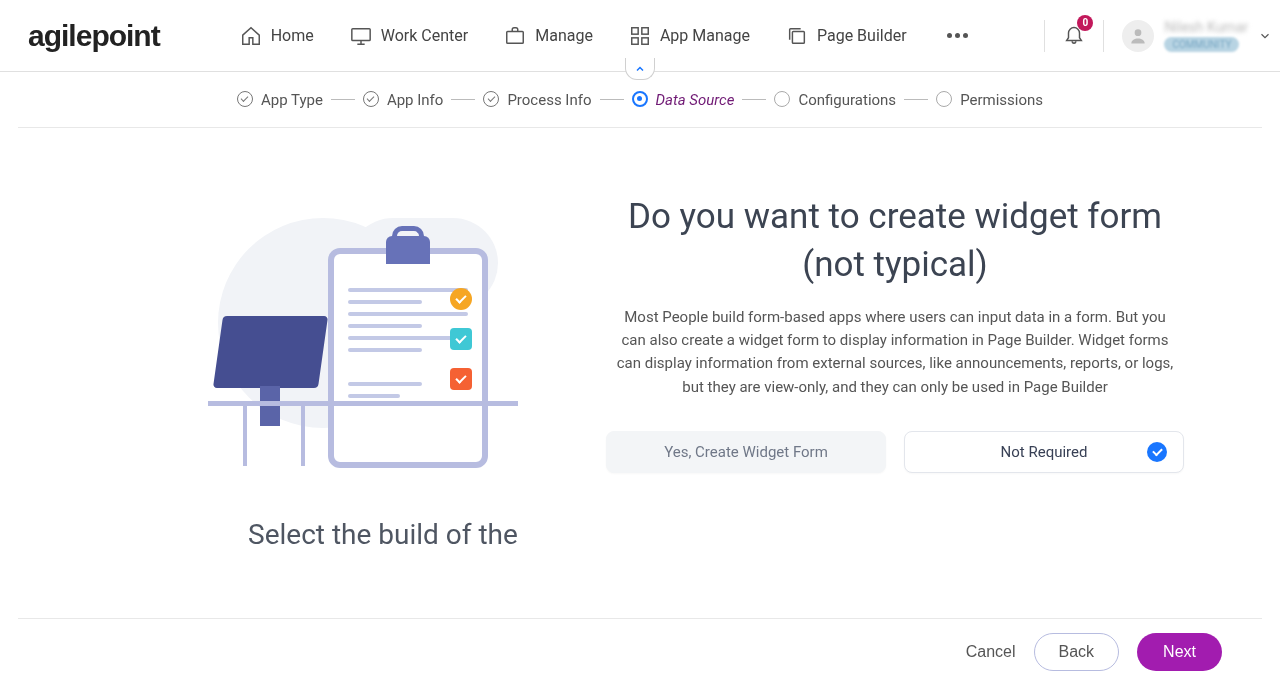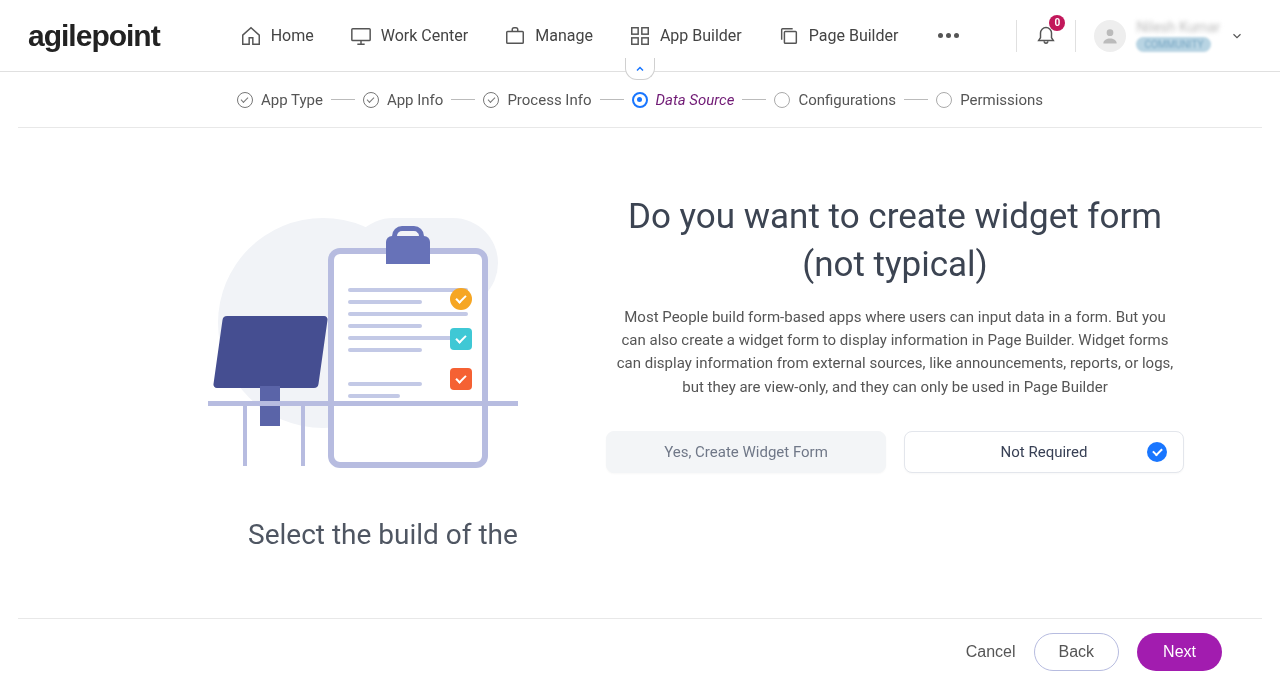--- a/index.html
+++ b/index.html
@@ -9,21 +9,21 @@
       width: 1280px;
       height: 688px;
       overflow: hidden;
       color: #555;
     }
     
     .topbar {
       height: 72px;
       display: flex;
       align-items: center;
-      padding: 0 36px 0 28px;
+      padding: 0 8px 0 28px;
       border-bottom: 1px solid #e0e0e0;
       position: relative;
     }
     .logo {
       font-size: 30px;
       font-weight: 600;
       color: #222;
       letter-spacing: -1px;
       font-family: "Segoe UI", Arial, sans-serif;
       margin-right: 80px;
@@ -84,21 +84,21 @@
       cursor:pointer;
     }
     
     .wizard-bar {
       height:56px;
       display:flex; align-items:center; justify-content:center;
       gap:8px;
       border-bottom:1px solid #e8e8e8;
       margin: 0 18px;
     }
-    .wstep { display:flex; align-items:center; gap:8px; font-size:15px; color:#555;}
+    .wstep { display:flex; align-items:flex-start; gap:8px; font-size:15px; color:#555;}
     .wstep.active { color:#701a75;font-style:italic; }
     .wicon {
       width:16px; height:16px; border-radius:50%;
       display:inline-flex; align-items:center; justify-content:center;
     }
     .wicon.done { border:1.5px solid #777;}
     .wicon.done::after {
       content:''; width:6px; height:3px; border-left:1.5px solid #777; border-bottom:1.5px solid #777;
       transform:rotate(-45deg); margin-top:-2px;
     }
@@ -255,21 +255,21 @@
     </div>
     <div class="navitem">
       <span class="navicon">
         <svg width="22" height="22" viewBox="0 0 24 24" fill="none" stroke="#555" stroke-width="1.6">
             <rect x="3" y="3" width="7" height="7"></rect>
             <rect x="14" y="3" width="7" height="7"></rect>
             <rect x="3" y="14" width="7" height="7"></rect>
             <rect x="14" y="14" width="7" height="7"></rect>
           </svg>
       </span>
-      <span>App Builder</span>
+      <span>App Manage</span>
     </div>
     <div class="navitem">
       <span class="navicon">
         <svg width="22" height="22" viewBox="0 0 24 24" fill="none" stroke="#555" stroke-width="1.6">
             <rect x="7" y="7" width="13" height="13" rx="1"></rect>
             <path d="M4 16V5a1 1 0 011-1h11"></path>
           </svg>
       </span>
       <span>Page Builder</span>
     </div>

